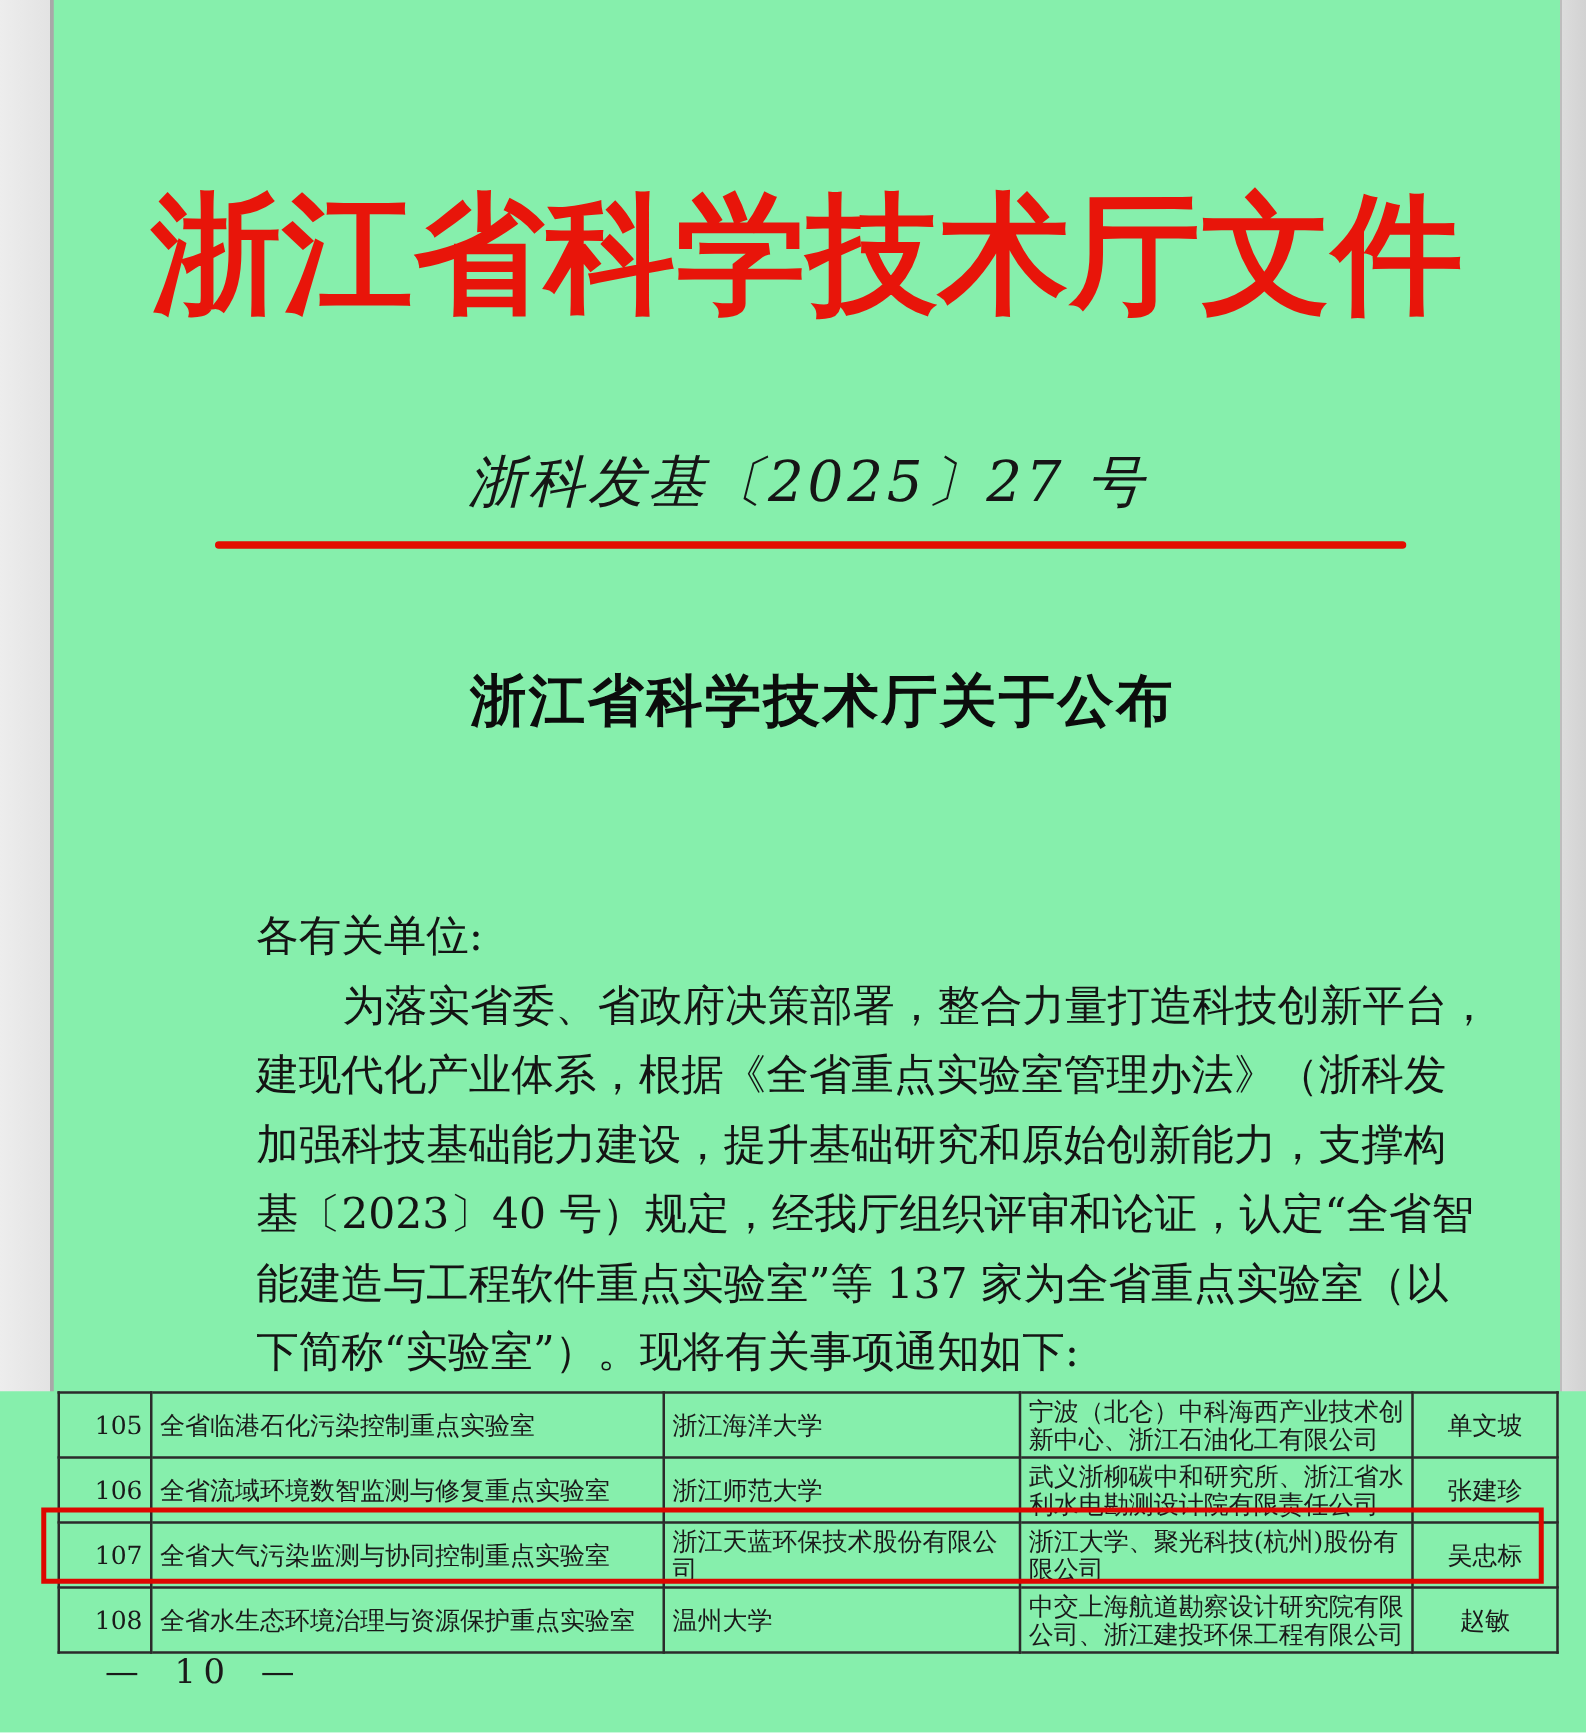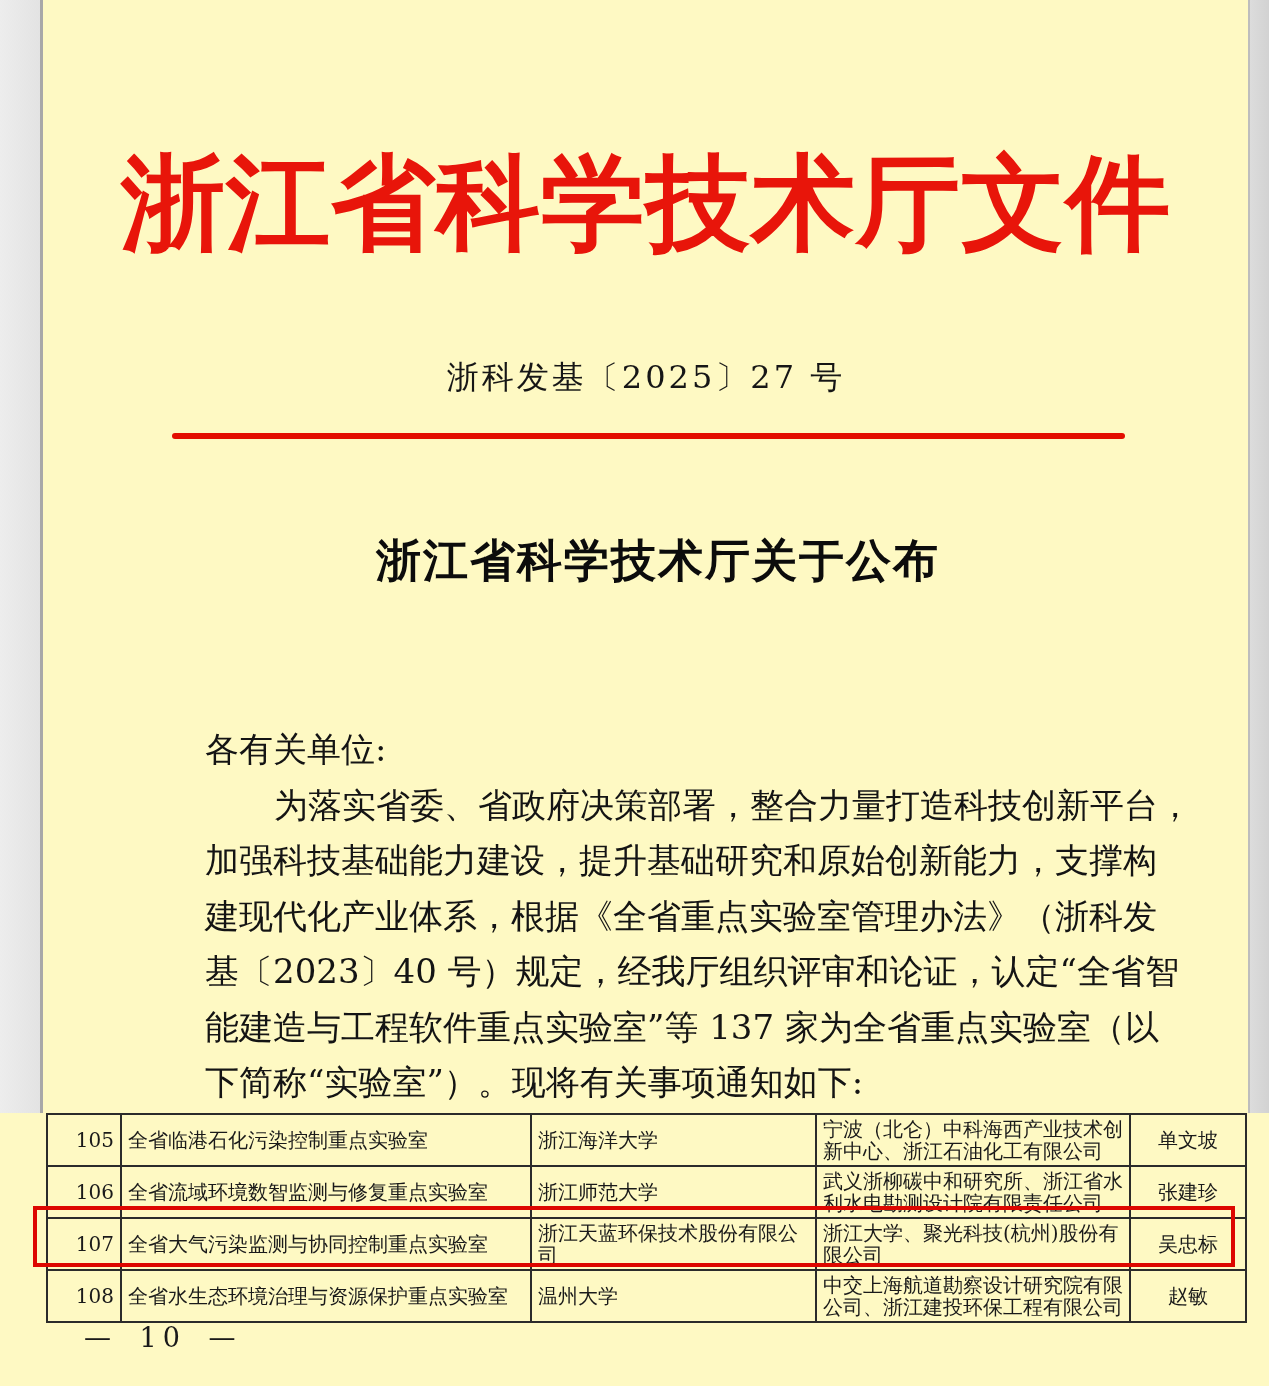--- a/index.html
+++ b/index.html
@@ -1,20 +1,20 @@
 <!DOCTYPE html>
 <html><head>
 <meta charset="utf-8">
 <style>
   html, body { margin: 0; padding: 0; background: #ffffff; }
   .canvas {
     position: relative;
     width: 1269px;
     height: 1386px;
-    background: #fef9c3;
+    background: #86efac;
     overflow: hidden;
     font-family: "DejaVu Serif", serif;
     color: #111;
   }
   
   .strip-left {
     position: absolute; left: 0; top: 0;
     width: 40px; height: 1113px;
     background: linear-gradient(to right, #ededed, #e3e3e3);
     border-right: 3px solid #a8a8a8;
@@ -31,22 +31,23 @@
     font-size: 104px; font-weight: 900; line-height: 1.25;
     color: #e8150a;
     font-family: "DejaVu Serif", serif;
     letter-spacing: 1px;
     white-space: nowrap;
     margin: 0;
   }
   .doc-number {
     position: absolute; left: 43px; top: 356px; width: 1206px;
     text-align: center;
-    font-size: 32px; letter-spacing: 3px;
+    font-size: 45px; letter-spacing: 3px;
     color: #161616;
+    font-style: italic;
   }
   .red-line {
     position: absolute; left: 172px; top: 433px;
     width: 953px; height: 6px;
     background: #e30e00;
     border-radius: 3px;
   }
   .notice-title {
     position: absolute; left: 43px; top: 524px; width: 1206px;
     text-align: center;
@@ -114,22 +115,22 @@
 
   <div class="red-line"></div>
 
   <div class="notice-title">
     <div>浙江省科学技术厅关于公布</div>
   </div>
 
   <div class="doc-body">
     <div>各有关单位:</div>
     <div class="indent">为落实省委、省政府决策部署，整合力量打造科技创新平台，</div>
+    <div>建现代化产业体系，根据《全省重点实验室管理办法》（浙科发</div>
     <div>加强科技基础能力建设，提升基础研究和原始创新能力，支撑构</div>
-    <div>建现代化产业体系，根据《全省重点实验室管理办法》（浙科发</div>
     <div>基〔2023〕40 号）规定，经我厅组织评审和论证，认定“全省智</div>
     <div>能建造与工程软件重点实验室”等 137 家为全省重点实验室（以</div>
     <div>下简称“实验室”）。现将有关事项通知如下:</div>
   </div>
 
   <div class="lab-table-wrap">
     <table class="lab-table">
       <tbody>
         <tr>
           <td class="c-no">105</td>

